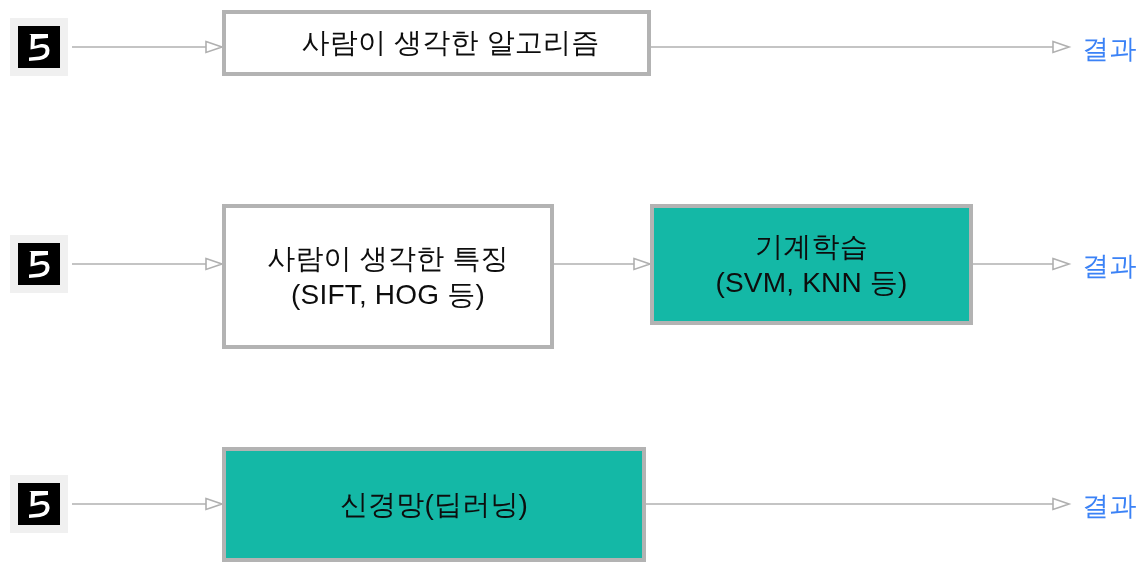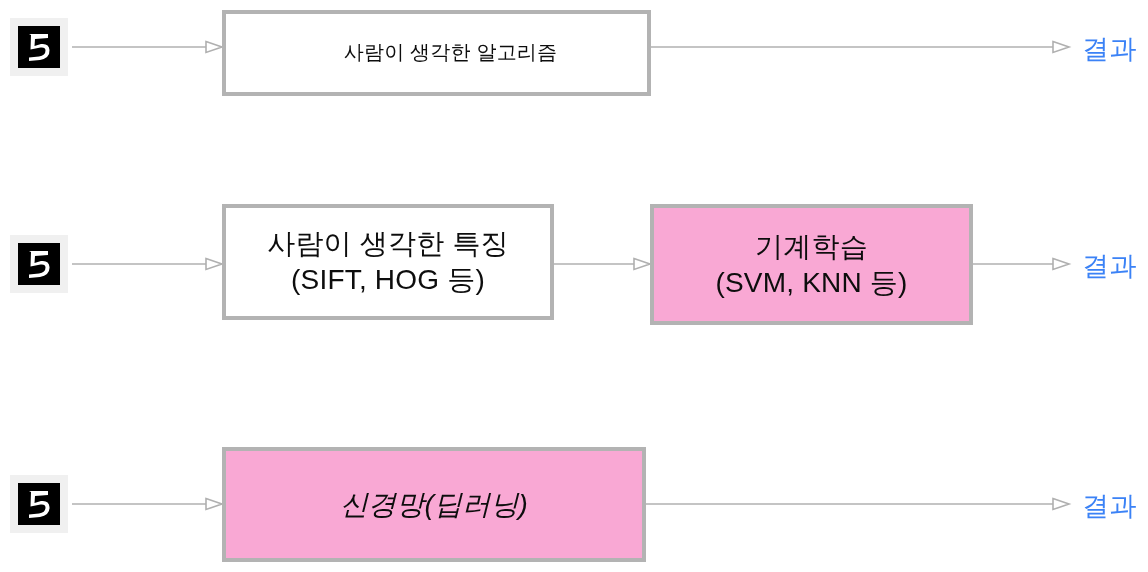--- a/index.html
+++ b/index.html
@@ -51,21 +51,21 @@
     border: 4px solid #b3b3b3;
     display: flex;
     align-items: center;
     justify-content: center;
     text-align: center;
     line-height: 1.28;
     white-space: pre-line;
     letter-spacing: 0.2px;
   }
   .box.white { background: #ffffff; }
-  .box.gray  { background: #f9a8d4; }
+  .box.gray  { background: #14b8a6; }
 
   
   .arrow {
     position: absolute;
     height: 14px;
     pointer-events: none;
   }
   .arrow svg { display: block; overflow: visible; }
 
   
@@ -90,21 +90,21 @@
     </div>
   </div>
 
   <div class="arrow" style="left:72px; top:40px; width:152px;">
     <svg width="152" height="14" viewBox="0 0 152 14">
       <line x1="0" y1="7" x2="134" y2="7" stroke="#b0b0b0" stroke-width="1.6"></line>
       <polygon points="134,1.5 150,7 134,12.5" fill="#ffffff" stroke="#b0b0b0" stroke-width="1.6"></polygon>
     </svg>
   </div>
 
-  <div class="box white" style="left:222px; top:10px; width:429px; height:86px; font-size:20px;padding-left:28px;">사람이 생각한 알고리즘</div>
+  <div class="box white" style="left:222px; top:10px; width:429px; height:66px; font-size:28px;padding-left:28px;">사람이 생각한 알고리즘</div>
 
   <div class="arrow" style="left:651px; top:40px; width:420px;">
     <svg width="420" height="14" viewBox="0 0 420 14">
       <line x1="0" y1="7" x2="402" y2="7" stroke="#b0b0b0" stroke-width="1.6"></line>
       <polygon points="402,1.5 418,7 402,12.5" fill="#ffffff" stroke="#b0b0b0" stroke-width="1.6"></polygon>
     </svg>
   </div>
 
   <div class="outlabel" style="left:1082px; top:31px;">결과</div>
 
@@ -116,21 +116,21 @@
     </div>
   </div>
 
   <div class="arrow" style="left:72px; top:257px; width:152px;">
     <svg width="152" height="14" viewBox="0 0 152 14">
       <line x1="0" y1="7" x2="134" y2="7" stroke="#b0b0b0" stroke-width="1.6"></line>
       <polygon points="134,1.5 150,7 134,12.5" fill="#ffffff" stroke="#b0b0b0" stroke-width="1.6"></polygon>
     </svg>
   </div>
 
-  <div class="box white" style="left:222px; top:204px; width:332px; height:116px; font-size:28px;">사람이 생각한 특징
+  <div class="box white" style="left:222px; top:204px; width:332px; height:145px; font-size:28px;">사람이 생각한 특징
 (SIFT, HOG 등)</div>
 
   <div class="arrow" style="left:554px; top:257px; width:98px;">
     <svg width="98" height="14" viewBox="0 0 98 14">
       <line x1="0" y1="7" x2="80" y2="7" stroke="#b0b0b0" stroke-width="1.6"></line>
       <polygon points="80,1.5 96,7 80,12.5" fill="#ffffff" stroke="#b0b0b0" stroke-width="1.6"></polygon>
     </svg>
   </div>
 
   <div class="box gray" style="left:650px; top:204px; width:323px; height:121px; font-size:28px;">기계학습
@@ -153,21 +153,21 @@
     </div>
   </div>
 
   <div class="arrow" style="left:72px; top:497px; width:152px;">
     <svg width="152" height="14" viewBox="0 0 152 14">
       <line x1="0" y1="7" x2="134" y2="7" stroke="#b0b0b0" stroke-width="1.6"></line>
       <polygon points="134,1.5 150,7 134,12.5" fill="#ffffff" stroke="#b0b0b0" stroke-width="1.6"></polygon>
     </svg>
   </div>
 
-  <div class="box gray" style="left:222px; top:447px; width:424px; height:115px; font-size:28px;font-style:italic;">신경망(딥러닝)</div>
+  <div class="box gray" style="left:222px; top:447px; width:424px; height:115px; font-size:28px;">신경망(딥러닝)</div>
 
   <div class="arrow" style="left:646px; top:497px; width:425px;">
     <svg width="425" height="14" viewBox="0 0 425 14">
       <line x1="0" y1="7" x2="407" y2="7" stroke="#b0b0b0" stroke-width="1.6"></line>
       <polygon points="407,1.5 423,7 407,12.5" fill="#ffffff" stroke="#b0b0b0" stroke-width="1.6"></polygon>
     </svg>
   </div>
 
   <div class="outlabel" style="left:1082px; top:488px;">결과</div>
 

